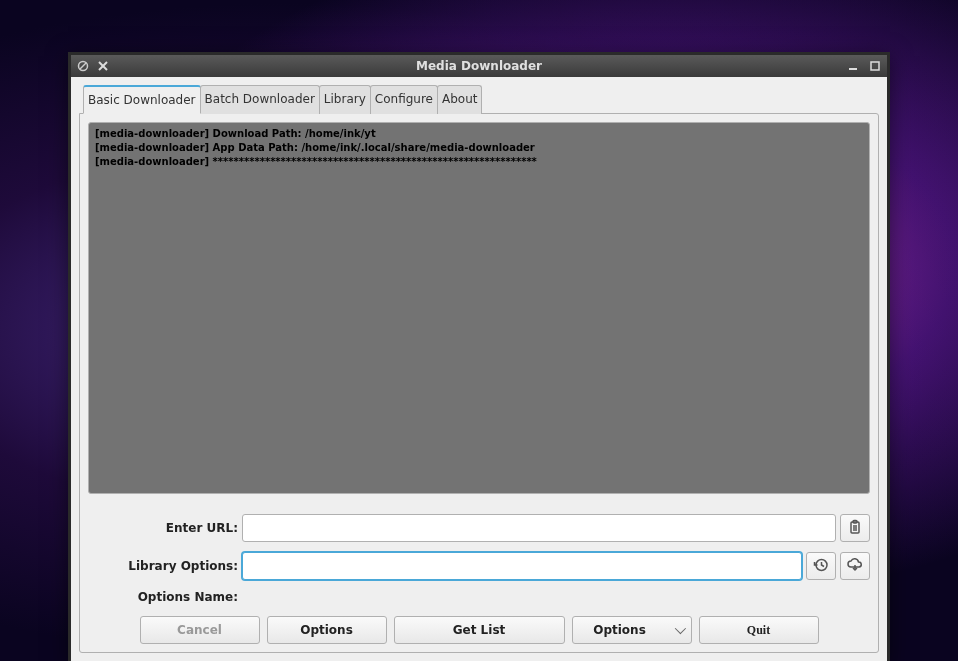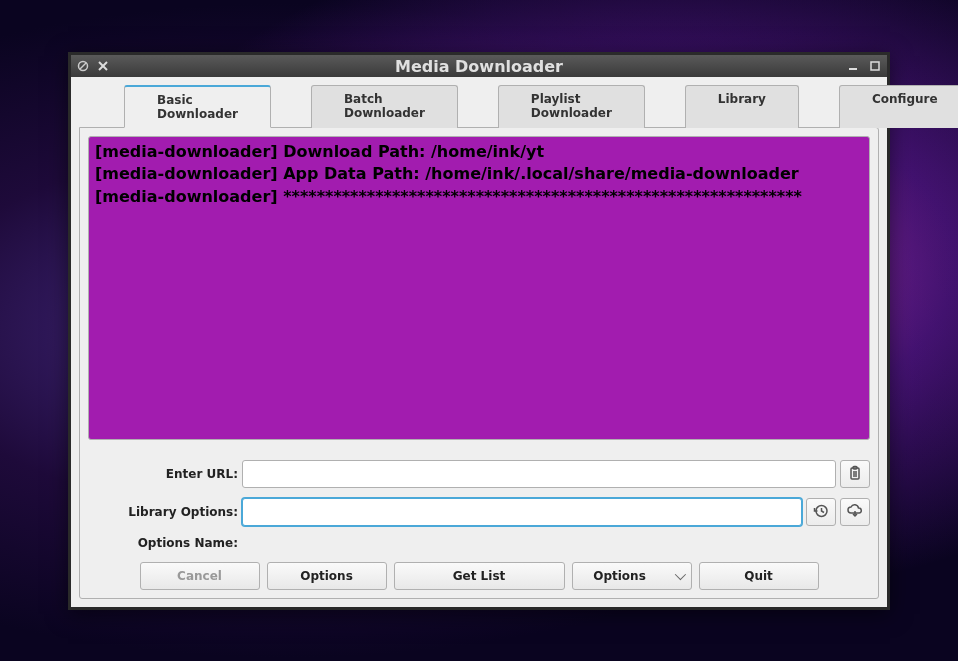--- a/index.html
+++ b/index.html
@@ -31,21 +31,21 @@
     position: relative;
     color: #e0e0e0;
   }
   .titlebar-left { display: flex; align-items: center; gap: 4px; padding-left: 4px; }
   .titlebar-right { display: flex; align-items: center; gap: 6px; position: absolute; right: 4px; }
   .titlebar-title {
     position: absolute;
     left: 0; right: 0;
     text-align: center;
     font-weight: bold;
-    font-size: 16px;
+    font-size: 12px;
     pointer-events: none;
   }
   .titlebar-btn {
     width: 16px; height: 16px;
     display: flex; align-items: center; justify-content: center;
     cursor: pointer;
     color: #ddd;
   }
   .titlebar-btn svg { width: 12px; height: 12px; }
   .content {
@@ -53,53 +53,52 @@
     padding: 8px;
   }
   .tabbar {
     display: flex;
     margin-bottom: -1px;
     position: relative;
     z-index: 2;
     padding-left: 4px;
   }
   .tab {
-    padding: 6px 32px;
+    padding: 6px 4px;
     background: #e0e0e0;
     border: 1px solid #b0b0b0;
     border-bottom: none;
     border-radius: 3px 3px 0 0;
-    font-weight: bold;
+    font-weight: normal;
     cursor: pointer;
     color: #333;
     margin-right: -1px;
-    margin-left: 41px;
   }
   .tab.active {
     background: #efefef;
     border-top: 2px solid #4aa8d8;
     border-bottom: 1px solid #efefef;
     position: relative;
   }
   .tabcontent {
     border: 1px solid #b0b0b0;
     background: #efefef;
     border-radius: 0 3px 3px 3px;
     padding: 8px;
   }
   .log {
     width: 100%;
-    height: 304px;
-    background: #a21caf;
+    height: 372px;
+    background: #737373;
     border: 1px solid #b0b0b0;
     border-radius: 3px;
     padding: 4px 6px;
     font-family: inherit;
     font-weight: bold;
-    font-size: 16px;
+    font-size: 10px;
     line-height: 1.4;
     white-space: pre;
     overflow: hidden;
     color: #000;
   }
   .formgrid {
     display: grid;
     grid-template-columns: 150px 1fr auto auto;
     gap: 10px 4px;
     margin-top: 20px;
@@ -178,21 +177,21 @@
     position: absolute;
     right: 8px;
     width: 7px; height: 7px;
     border-right: 1.5px solid #666;
     border-bottom: 1.5px solid #666;
     transform: rotate(45deg) translateY(-2px);
   }
   .btn-cancel, .btn-download { width: 120px; }
   .btn-getlist { width: 171px; }
   .btn-options { width: 120px; }
-  .btn-quit { width: 120px; }
+  .btn-quit { width: 120px; font-family: Liberation Serif, serif; }
 </style>
 </head>
 <body>
 
 <div class="window">
   <div class="titlebar">
     <div class="titlebar-left">
       <div class="titlebar-btn">
         <svg viewBox="0 0 12 12">
             <circle cx="6" cy="6" r="4.5" fill="none" stroke="#ccc" stroke-width="1.5"></circle>
@@ -218,21 +217,20 @@
             <rect x="2" y="2" width="8" height="8" fill="none" stroke="#ddd" stroke-width="1.5"></rect>
           </svg>
       </div>
     </div>
   </div>
 
   <div class="content">
     <div class="tabbar">
       <div class="tab active">Basic Downloader</div>
       <div class="tab">Batch Downloader</div>
-      <div class="tab">Playlist Downloader</div>
       <div class="tab">Library</div>
       <div class="tab">Configure</div>
       <div class="tab">About</div>
     </div>
 
     <div class="tabcontent">
       <div class="log">[media-downloader] Download Path: /home/ink/yt
 [media-downloader] App Data Path: /home/ink/.local/share/media-downloader
 [media-downloader] **************************************************************</div>
 

